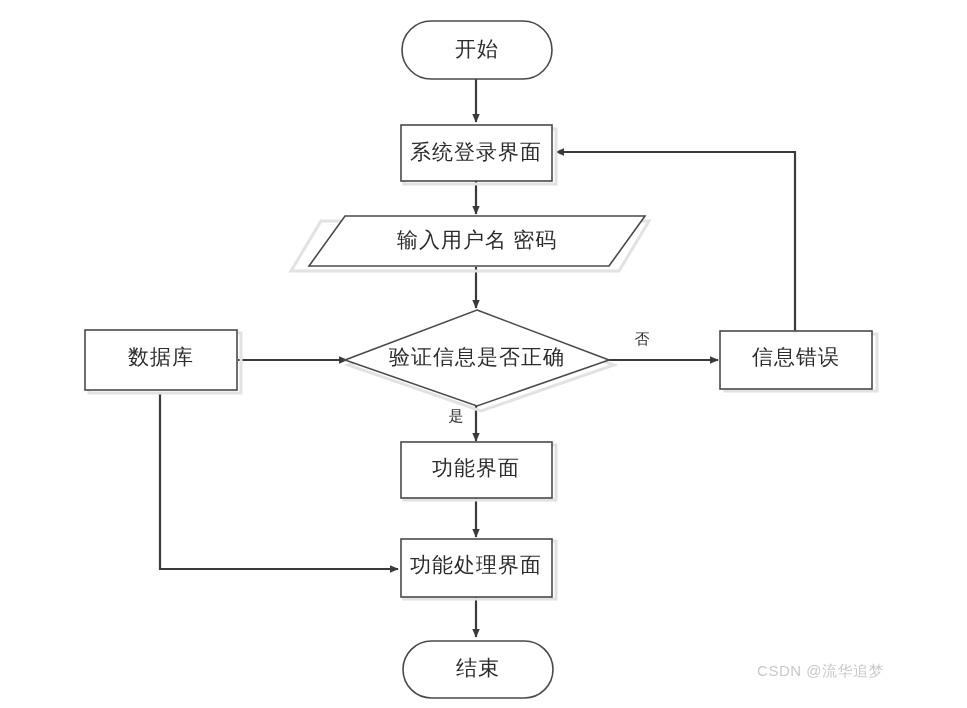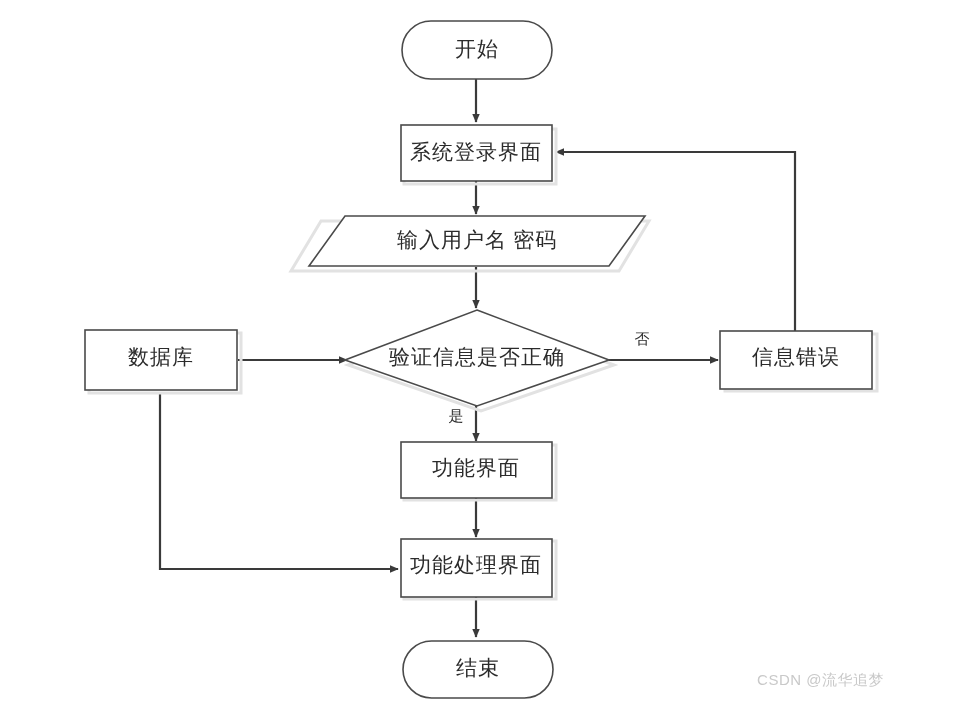--- a/index.html
+++ b/index.html
@@ -50,21 +50,21 @@
     stroke-width: 3;
   }
   .connector {
     stroke: #3a3a3a;
     stroke-width: 2.2;
     fill: none;
   }
   .watermark {
     position: absolute;
     right: 14px;
-    bottom: 18px;
+    bottom: 27px;
     font-family: "Liberation Sans", "DejaVu Sans", sans-serif;
     font-size: 15px;
     color: #c9c9c9;
     letter-spacing: 0.5px;
     user-select: none;
     white-space: nowrap;
     margin-top: 40px;
   }
 </style>
 </head>

